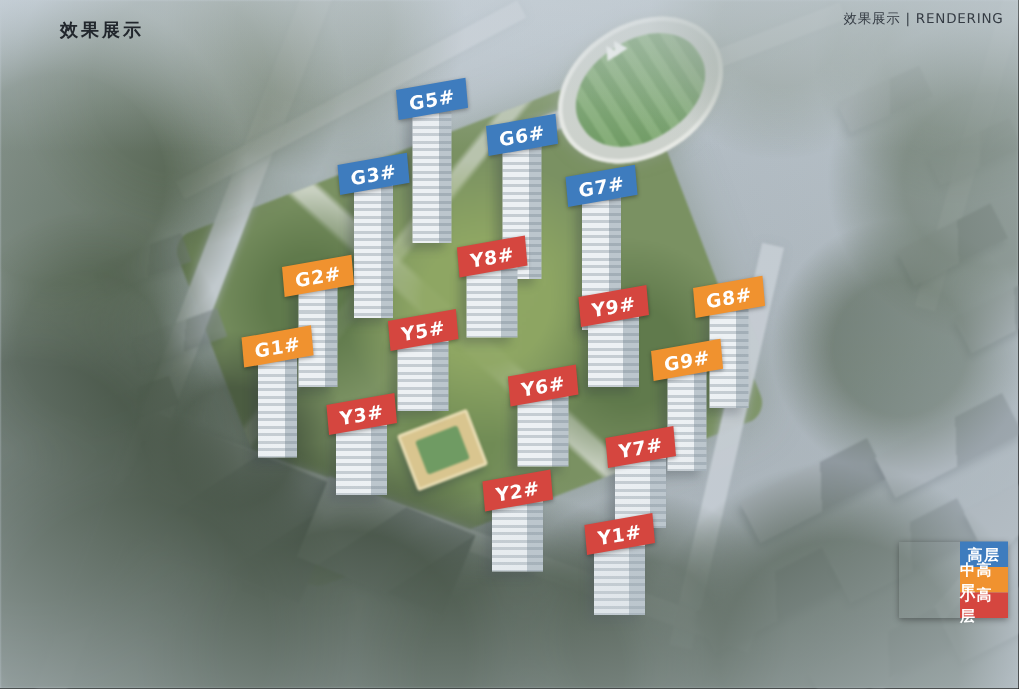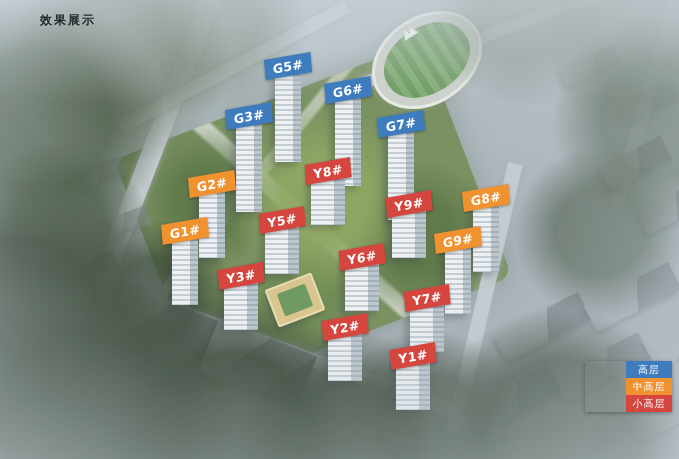--- a/index.html
+++ b/index.html
@@ -58,21 +58,21 @@
     background-image:
       repeating-linear-gradient(to bottom, rgba(104,120,132,.3) 0 2px, rgba(0,0,0,0) 2px 5px),
       linear-gradient(90deg,#edf1f4 0 68%,#bcc6cd 68% 100%);
     box-shadow:-5px 4px 6px rgba(45,55,65,.28);}
   .bldg-label{position:absolute;z-index:60;transform:translate(-50%,-50%) rotate(-10deg) skewX(-5deg);
     color:#fff;font-weight:bold;font-size:12.5px;letter-spacing:.5px;padding:2.5px 8px;
     white-space:nowrap;box-shadow:0 1px 3px rgba(0,0,0,.35);}
   .title{position:absolute;left:40px;top:12px;z-index:70;font-size:12px;font-weight:bold;color:#22272d;letter-spacing:2px;}
   .caption{position:absolute;right:10px;top:6px;z-index:70;font-size:9px;color:#343b43;letter-spacing:.5px;}
   .legend{position:absolute;right:7px;bottom:47px;z-index:70;display:flex;flex-direction:column;box-shadow:0 1px 4px rgba(0,0,0,.35);}
-  .legend-row{width:46px;height:17px;display:flex;align-items:center;justify-content:center;color:#fff;font-size:10px;font-weight:normal;letter-spacing:1px;margin-left:41px;}
+  .legend-row{width:32px;height:17px;display:flex;align-items:center;justify-content:center;color:#fff;font-size:10px;font-weight:bold;letter-spacing:1px;margin-left:41px;}
 </style>
 </head>
 <body>
 
 <div class="stage">
 
   <div class="scene">
 
     <div class="site"></div>
 
@@ -152,19 +152,20 @@
       <div class="bldg-label" style="left: 185px; top: 231px; background: rgb(240, 146, 47);">G1#</div>
       <div class="bldg-label" style="left: 458px; top: 240px; background: rgb(240, 146, 47);">G9#</div>
       <div class="bldg-label" style="left: 362px; top: 257px; background: rgb(213, 70, 63);">Y6#</div>
       <div class="bldg-label" style="left: 241px; top: 276px; background: rgb(213, 70, 63);">Y3#</div>
       <div class="bldg-label" style="left: 427px; top: 298px; background: rgb(213, 70, 63);">Y7#</div>
       <div class="bldg-label" style="left: 345px; top: 327px; background: rgb(213, 70, 63);">Y2#</div>
       <div class="bldg-label" style="left: 413px; top: 356px; background: rgb(213, 70, 63);">Y1#</div>
     </div>
 
   <div class="title">效果展示</div>
+  <div class="caption">效果展示 | RENDERING</div>
 
   <div class="legend" id="legend">
       <div class="legend-row" style="background: rgb(62, 124, 190);">高层</div>
       <div class="legend-row" style="background: rgb(240, 146, 47);">中高层</div>
       <div class="legend-row" style="background: rgb(213, 70, 63);">小高层</div>
     </div>
 </div>
 
 </body></html>

